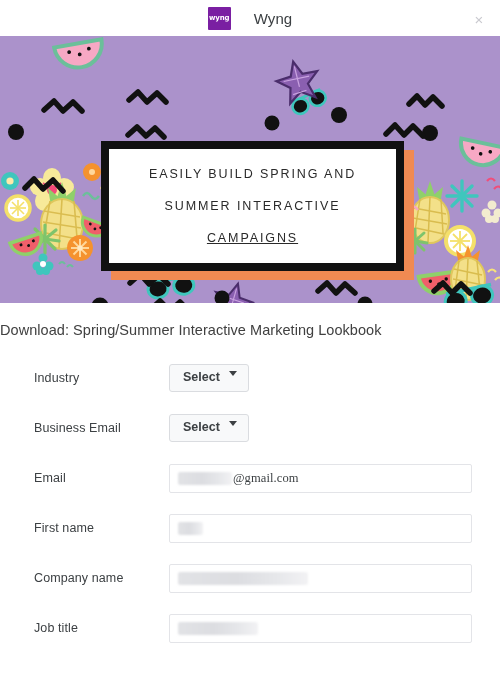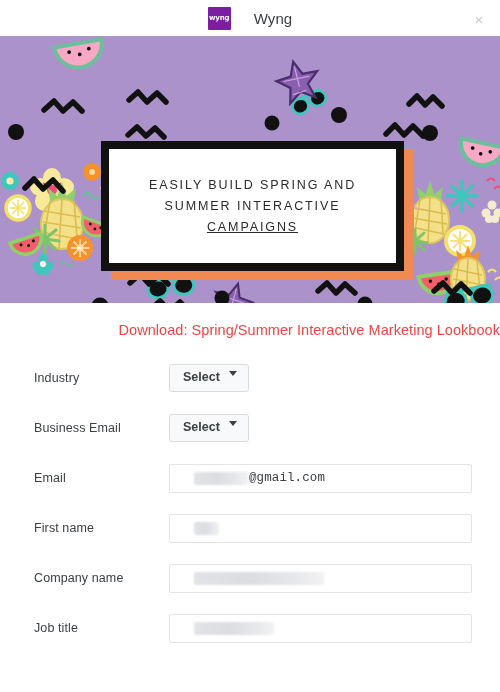--- a/index.html
+++ b/index.html
@@ -76,23 +76,23 @@
     overflow: hidden;
   }
   .banner svg { display: block; width: 500px; height: 267px; }
 
   
   .form-area {
     padding: 0;
     background: #fff;
   }
   .form-title {
-    text-align: right;
+    text-align: left;
     font-size: 14.5px;
-    color: #ef4444;
+    color: #404040;
     padding: 19px 0 0 0;
     letter-spacing: 0.05px;
   }
   .field-row {
     display: flex;
     align-items: center;
     padding: 0 28px 0 34px;
     height: 50px;
   }
   .field-row.first { margin-top: 15px; }
@@ -123,26 +123,26 @@
     border-right: 4.5px solid transparent;
     border-top: 5.5px solid #3c4043;
     display: inline-block;
   }
   .text-input {
     flex: 1;
     height: 29px;
     border: 1px solid #e3e4e8;
     border-radius: 2px;
     background: #fff;
-    padding: 0 24px;
+    padding: 0 8px;
     font-size: 12.5px;
     color: #3c4043;
     display: flex;
     align-items: center;
-    font-family: Liberation Mono, monospace;
+    font-family: Liberation Serif, serif;
     overflow: hidden;
   }
   .redact {
     display: inline-block;
     height: 13px;
     border-radius: 2px;
     background: linear-gradient(90deg,#e2e3e6 0%,#dcdde1 45%,#e6e7ea 75%,#f2f2f4 100%);
     filter: blur(1.1px);
     vertical-align: middle;
     margin-right: 1px;
@@ -444,21 +444,21 @@
         <path d="M409 68 l8 -8 l8 9 l8 -8 l9 9"></path>
         <path d="M434 255 l9 -8 l9 10 l9 -9 l9 9"></path>
       </g>
 
       <rect x="111" y="114" width="303" height="130" fill="#f08a52"></rect>
 
       <rect x="101" y="105" width="303" height="130" fill="#111111"></rect>
       <rect x="109" y="113" width="287" height="114" fill="#ffffff"></rect>
     </svg>
 
-    <div style="position:absolute;left:109px;top:113px;width:287px;height:114px;display:flex;flex-direction:column;align-items:center;justify-content:center;gap:7px;">
+    <div style="position:absolute;left:109px;top:113px;width:287px;height:114px;display:flex;flex-direction:column;align-items:center;justify-content:center;gap:18px;">
       <div style="font-size:12.5px;letter-spacing:1.9px;color:#2a2a2a;font-weight:400;font-family:'Liberation Sans',sans-serif;">EASILY BUILD SPRING AND</div>
       <div style="font-size:12.5px;letter-spacing:1.9px;color:#2a2a2a;font-weight:400;font-family:'Liberation Sans',sans-serif;">SUMMER INTERACTIVE</div>
       <div style="font-size:12.5px;letter-spacing:1.9px;color:#2a2a2a;font-weight:400;font-family:'Liberation Sans',sans-serif;text-decoration:underline;">CAMPAIGNS</div>
     </div>
   </div>
 
   <div class="form-area">
     <div class="form-title">Download: Spring/Summer Interactive Marketing Lookbook</div>
     <div id="fields">
         <div class="field-row first">

